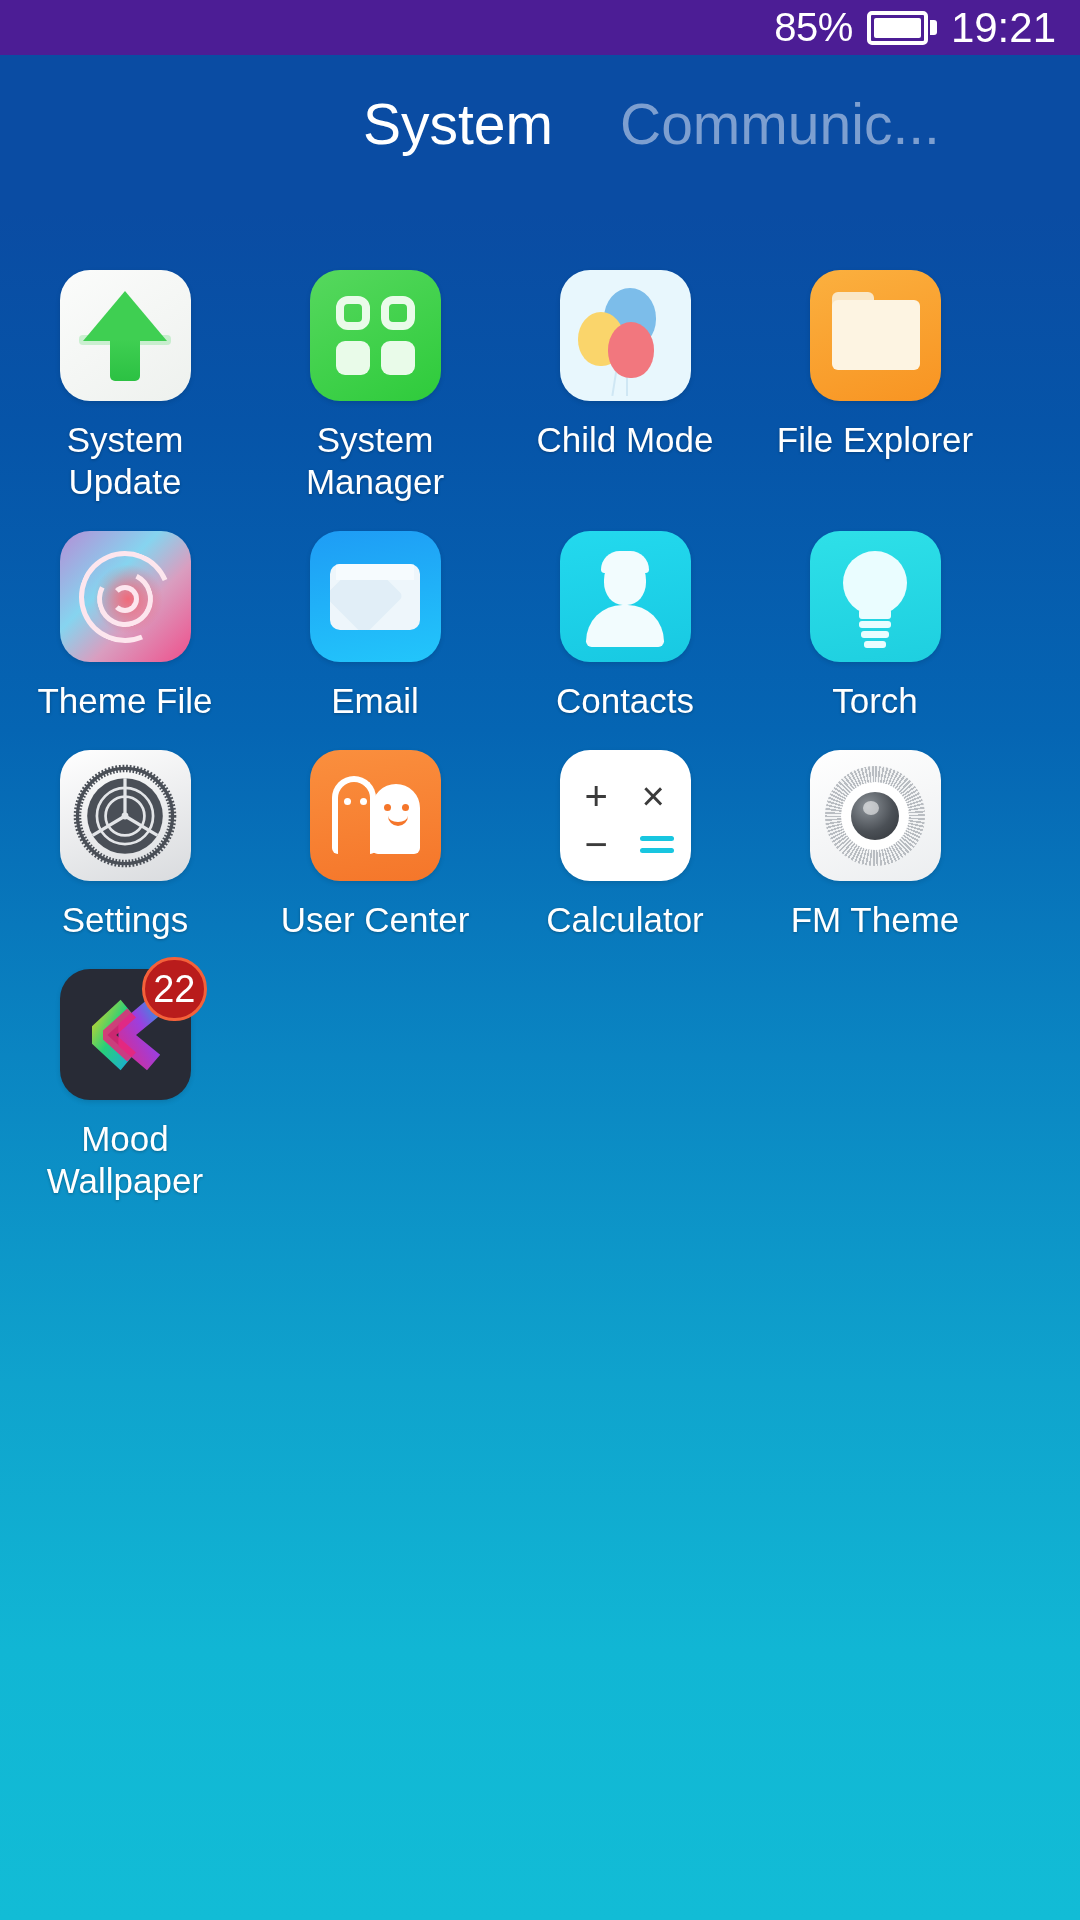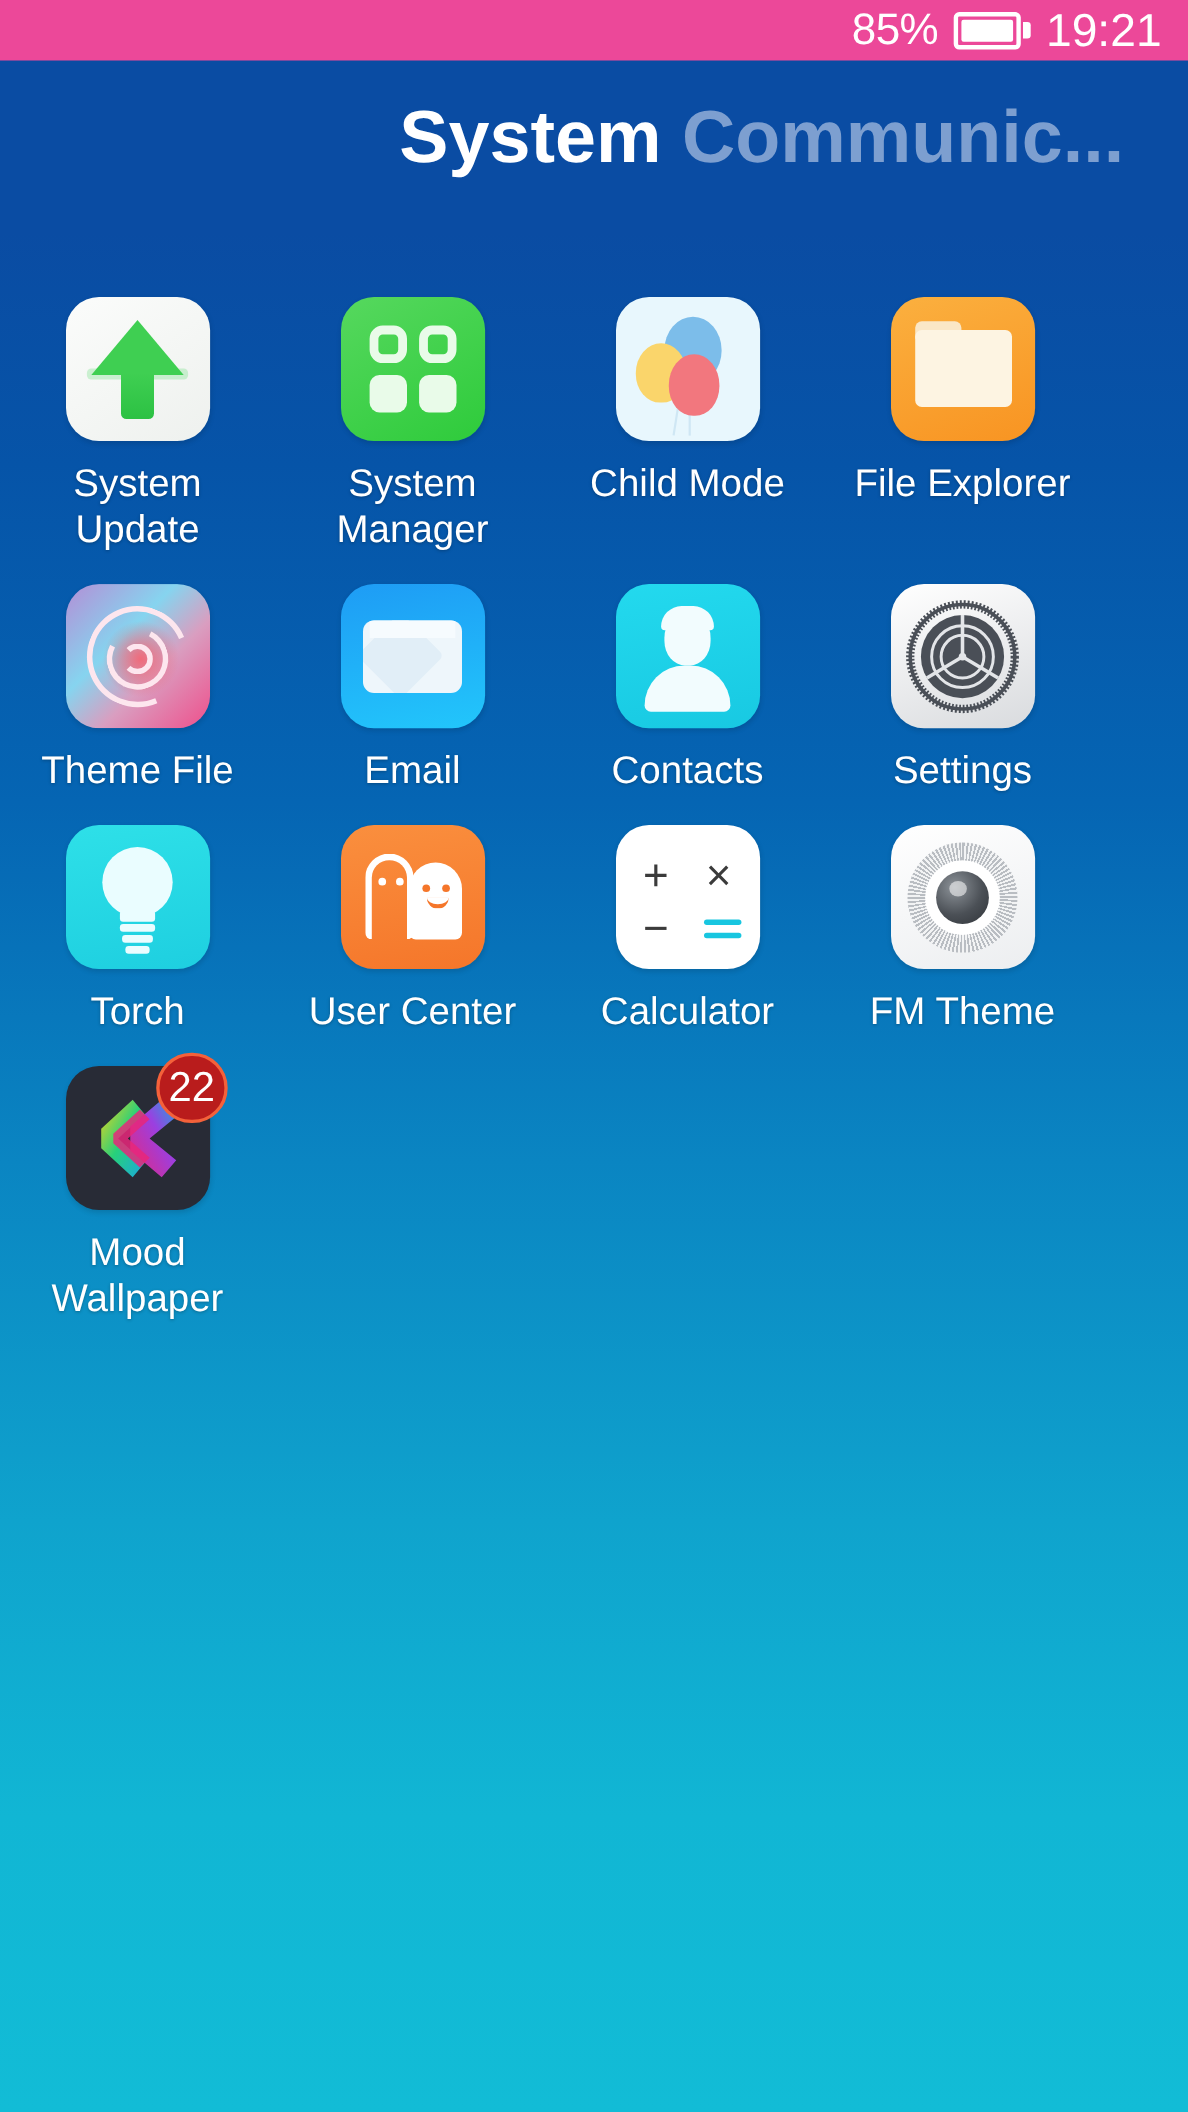--- a/index.html
+++ b/index.html
@@ -9,36 +9,36 @@
     background:linear-gradient(180deg,
       #0a4ca3 0%, #0a4ca3 11%, #0654a8 22%,
       #0565b3 38%, #0a85c2 55%, #0fa3cd 72%,
       #11b6d4 86%, #12bcd6 100%);
     overflow:hidden; position:relative;
   }
 
   
   #statusbar{
     position:absolute; top:0; left:0; width:1080px; height:55px;
-    background:#ec4899; display:flex; align-items:center;
+    background:#4c1d95; display:flex; align-items:center;
     justify-content:flex-end; padding-right:24px; gap:14px;
   }
   #statusbar .pct{ color:#fff; font-size:40px; font-weight:400; letter-spacing:-0.5px;}
   .batt{ position:relative; width:70px; height:34px; display:flex; align-items:center;}
   .batt .shell{ width:62px;height:34px;border:4px solid #fff;border-radius:5px;position:relative;}
   .batt .fill{ position:absolute; left:3px; top:3px; bottom:3px; background:#fff; border-radius:2px;}
   .batt .tip{ width:7px;height:15px;background:#fff;border-radius:0 3px 3px 0; margin-left:2px;}
   #statusbar .clock{ color:#fff; font-size:42px; font-weight:400; letter-spacing:0px;}
 
   
   #tabs{
     position:absolute; top:78px; left:0; width:1080px; height:92px;
     display:flex; align-items:center;
   }
-  .tab{ font-size:67px; font-weight:700; white-space:nowrap; }
+  .tab{ font-size:57px; font-weight:400; white-space:nowrap; }
   .tab.active{ color:#ffffff; position:absolute; left:363px; }
   .tab.inactive{ color:#7d9fd0; position:absolute; left:620px; }
 
   
   #grid{
     position:absolute; top:270px; left:0; width:1080px;
     display:flex; flex-wrap:wrap;
   }
   .cell{
     width:206px; margin-left:22px; margin-right:22px;
@@ -312,52 +312,52 @@
       <div class="iconwrap">
         <div class="icon ic-contacts">
           <div class="pers">
       <div class="hd"></div>
             <div class="hair"></div>
             <div class="bd"></div>
           </div>
         </div>
       </div>
       <div class="label">Contacts</div>
+    </div>
+    <div class="cell">
+      <div class="iconwrap">
+        <div class="icon ic-torch">
+          <div class="bulb">
+      <div class="bb"></div>
+            <div class="nk"></div>
+      <div class="s1"></div>
+            <div class="s2"></div>
+            <div class="s3"></div>
+          </div>
+        </div>
+      </div>
+      <div class="label">Torch</div>
     </div>
     <div class="cell">
       <div class="iconwrap">
         <div class="icon ic-settings">
           <svg viewBox="0 0 100 100">
       <circle cx="50" cy="50" r="44" fill="none" stroke="#4a4f57" stroke-width="7" stroke-dasharray="1.6 1.6"></circle>
       <circle cx="50" cy="50" r="35" fill="#4a4f57"></circle>
       <circle cx="50" cy="50" r="26" fill="none" stroke="#e3e5e8" stroke-width="2.5"></circle>
       <circle cx="50" cy="50" r="18" fill="none" stroke="#e3e5e8" stroke-width="2.5"></circle>
       <path d="M50 50 L50 15" stroke="#e3e5e8" stroke-width="3"></path>
       <path d="M50 50 L80 68" stroke="#e3e5e8" stroke-width="3"></path>
       <path d="M50 50 L20 68" stroke="#e3e5e8" stroke-width="3"></path>
       <circle cx="50" cy="50" r="3.2" fill="#e3e5e8"></circle>
       <circle cx="50" cy="50" r="44" fill="none" stroke="#4a4f57" stroke-width="3"></circle>
     </svg>
         </div>
       </div>
       <div class="label">Settings</div>
-    </div>
-    <div class="cell">
-      <div class="iconwrap">
-        <div class="icon ic-torch">
-          <div class="bulb">
-      <div class="bb"></div>
-            <div class="nk"></div>
-      <div class="s1"></div>
-            <div class="s2"></div>
-            <div class="s3"></div>
-          </div>
-        </div>
-      </div>
-      <div class="label">Torch</div>
     </div>
     <div class="cell">
       <div class="iconwrap">
         <div class="icon ic-user">
       <div class="p1"></div>
           <div class="p2"></div>
       <div class="e1"></div>
           <div class="e2"></div>
       <div class="e3"></div>
           <div class="e4"></div>

